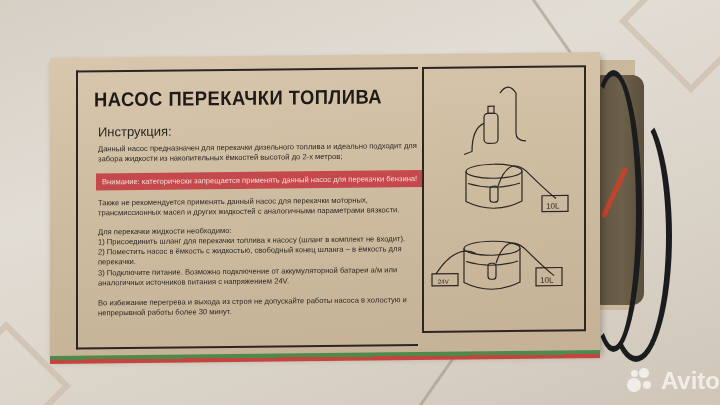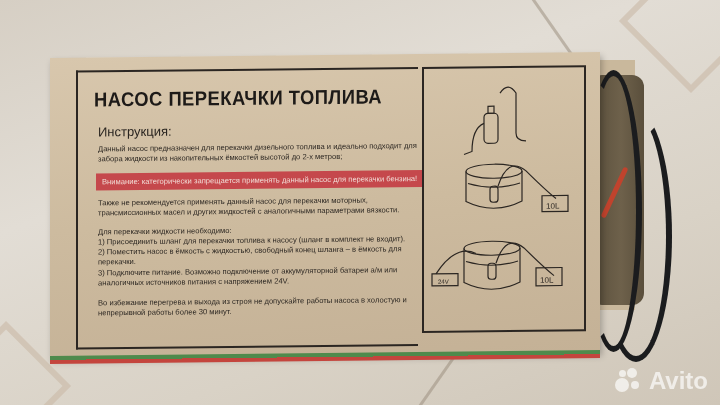--- a/index.html
+++ b/index.html
@@ -20,21 +20,21 @@
   .subtitle{position:absolute;left:20px;top:52px;font-size:13px;color:#2a2520;}
   .para{position:absolute;left:20px;font-size:7.6px;line-height:10px;color:#2c2722;width:320px;}
   .warn{position:absolute;left:18px;top:101px;width:326px;height:17px;
     background:#c5484c;color:#f1dcd6;font-size:7.6px;line-height:17px;padding-left:6px;box-sizing:border-box;}
   .diagram{position:absolute;left:372px;top:13px;width:160px;height:262px;
     border:2px solid #2b2622;}
   .flap{position:absolute;left:598px;top:75px;width:46px;height:230px;
     background:linear-gradient(90deg,#5e533f,#6e614b 50%,#5a4f3c);border-radius:4px 12px 12px 4px;}
   .flap2{position:absolute;left:585px;top:60px;width:50px;height:250px;background:#c9b89c;}
   .hose{position:absolute;border:6px solid #1b1c1e;border-radius:50%;}
-  .avito{position:absolute;right:12px;bottom:10px;display:flex;align-items:center;gap:6px;
+  .avito{position:absolute;right:0;bottom:10px;display:flex;align-items:center;gap:6px;
     color:#f4f2ee;font-size:24px;font-weight:bold;opacity:.9;}
   .avito-dots{position:relative;width:28px;height:26px;}
   .avito-dots span{position:absolute;background:#f4f2ee;border-radius:50%;}
 </style>
 </head>
 <body>
 
 <div class="tile-line" style="left:560px;top:-20px;width:3px;height:120px;transform:rotate(-35deg);"></div>
 <div class="tile-deco" style="left:640px;top:-30px;width:90px;height:90px;transform:rotate(45deg);"></div>
 <div class="tile-deco" style="left:-40px;top:340px;width:80px;height:80px;transform:rotate(45deg);"></div>

